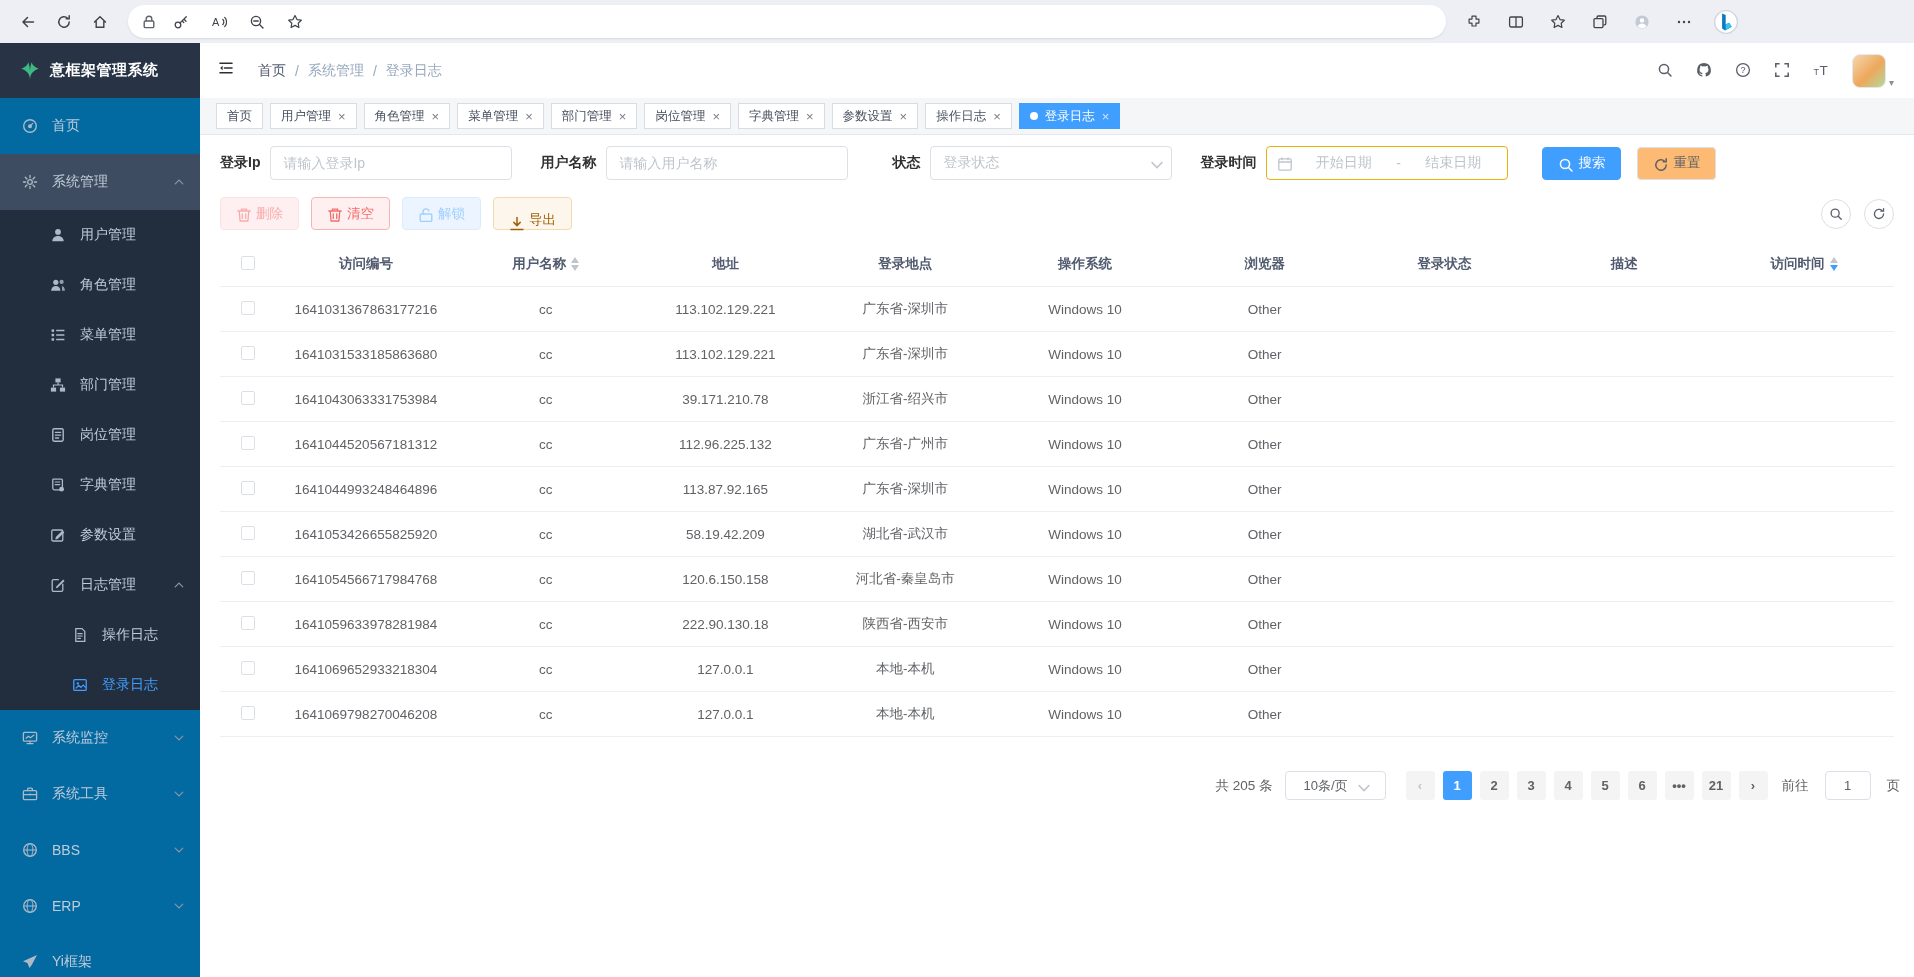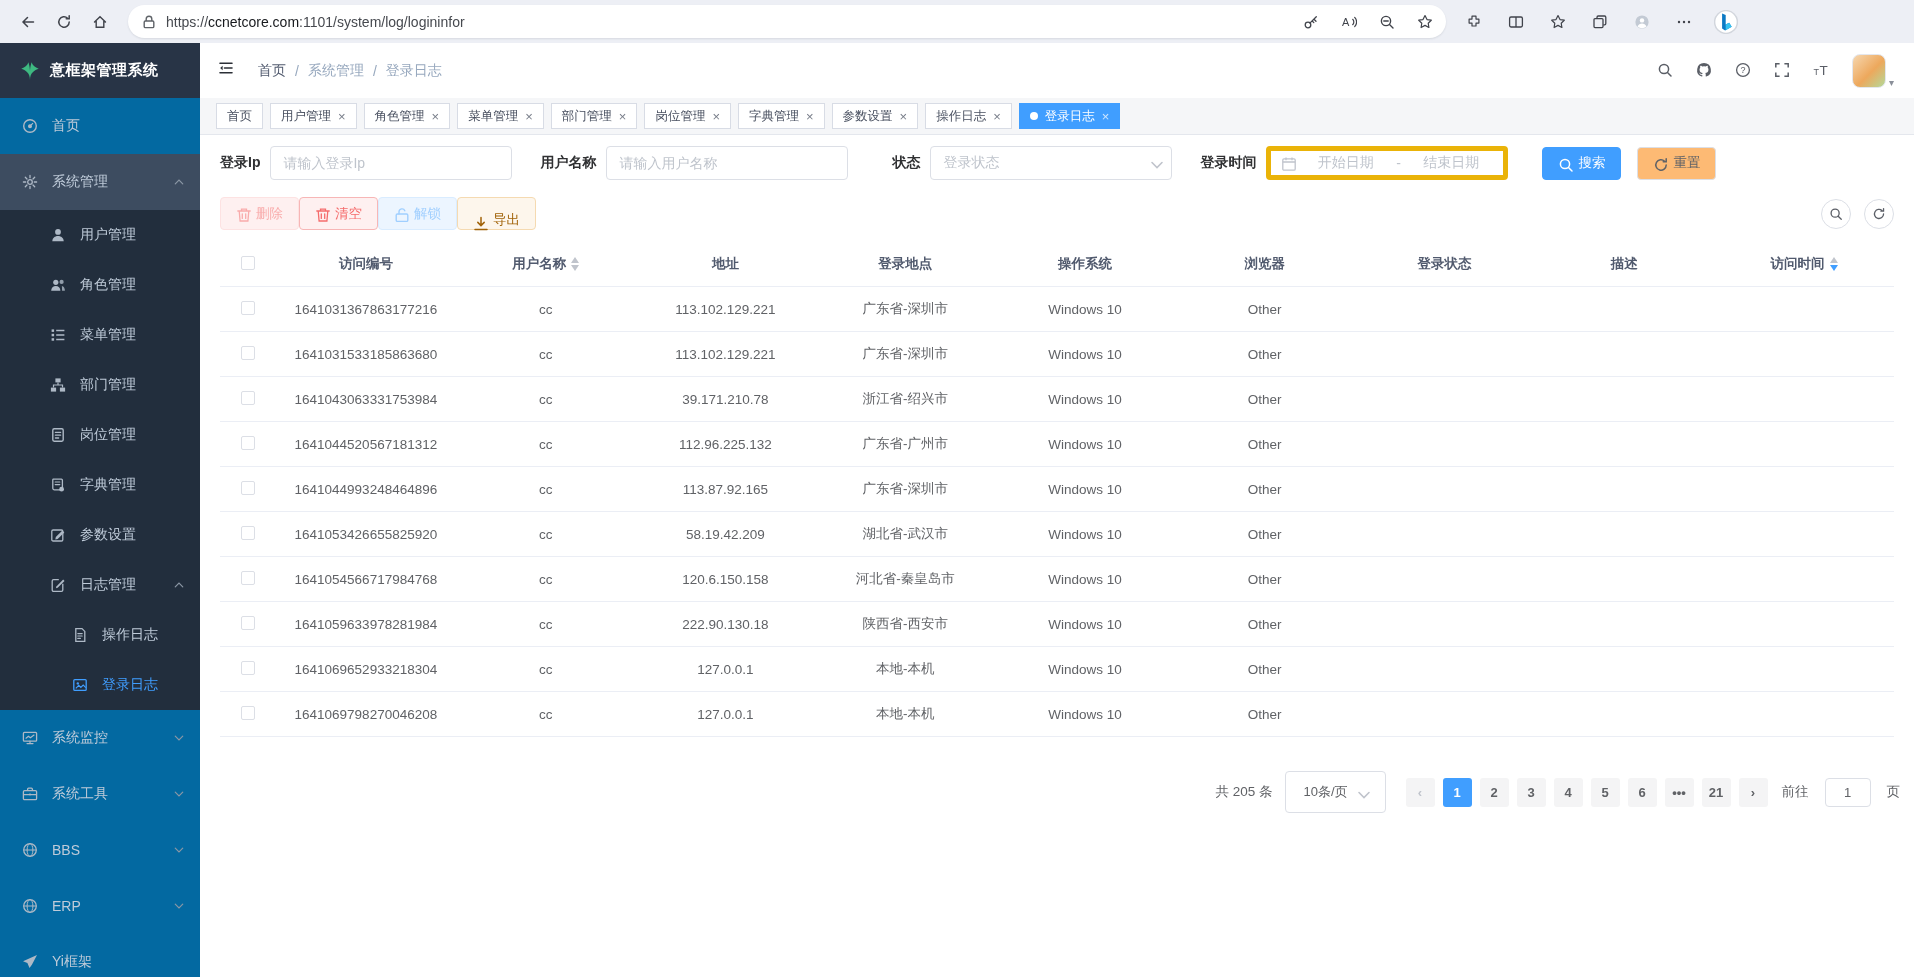--- a/index.html
+++ b/index.html
@@ -59,31 +59,31 @@
   .tab .tab-close { font-size:13px; color:inherit; opacity:.75; cursor:pointer; }
 
   
   .filter-bar { display:flex; align-items:center; padding:11px 0 5px 20px; flex:0 0 auto; }
   .f-label { font-size:14px; font-weight:bold; color:#303133; margin-right:10px; white-space:nowrap; }
   .f-input { width:242px; height:34px; border:1px solid #dcdfe6; border-radius:4px; padding:0 12px; font-size:14px; color:#606266; font-family:inherit; }
   .f-input::placeholder { color:#bfc4cc; }
   .f-gap { width:28px; } .f-gap-lg { width:44px; }
   .f-select { width:242px; height:34px; border:1px solid #dcdfe6; border-radius:4px; padding:0 10px 0 12px; display:flex; align-items:center; justify-content:space-between; color:#bfc4cc; font-size:14px; cursor:pointer; background:#fff; }
   .f-select .sel-chev { color:#c0c4cc; width:12px; height:12px; }
-  .f-date { width:242px; height:34px; border:5px solid #eab308; border-radius:4px; display:flex; align-items:center; padding:0 10px; font-size:14px; color:#bfc4cc; gap:8px; background:#fff; }
+  .f-date { width:242px; height:34px; border:1px solid #eab308; border-radius:4px; display:flex; align-items:center; padding:0 10px; font-size:14px; color:#bfc4cc; gap:8px; background:#fff; }
   .f-date .cal { width:14px; height:14px; color:#c0c4cc; flex:0 0 auto; }
   .f-date .d-ph { flex:1; text-align:center; }
   .f-date .d-sep { color:#bfc4cc; }
   .btn { height:33px; border-radius:4px; font-size:13.5px; display:inline-flex; align-items:center; gap:7px; padding:0 15px; cursor:pointer; border:1px solid transparent; font-family:inherit; }
   .btn .bi { width:13px; height:13px; }
   .btn-primary { background:#409eff; border-color:#409eff; color:#fff; margin-left:34px; }
   .btn-plain { background:#fdba74; border-color:#dcdfe6; color:#606266; margin-left:16px; }
 
   
-  .toolbar { display:flex; align-items:center; padding:12px 20px 10px 20px; flex:0 0 auto; }
+  .toolbar { display:flex; align-items:center; padding:12px 20px 10px 20px; gap:12px; flex:0 0 auto; }
   .btn-del   { background:#fef0f0; border-color:#fde2e2; color:#f9abab; }
   .btn-clear { background:#fef0f0; border-color:#f7b6b6; color:#f56c6c; }
   .btn-unlock{ background:#ecf5ff; border-color:#d9ecff; color:#a0cfff;font-family:Liberation Serif, serif; }
   .btn-export{ background:#fdf6ec; border-color:#f5dab1; color:#a16207;align-items:flex-end; }
   .toolbar-right { margin-left:auto; display:flex; gap:13px; }
   .circle-btn { width:30px; height:30px; border-radius:50%; border:1px solid #dcdfe6; background:#fff; display:flex; align-items:center; justify-content:center; color:#5a5e66; cursor:pointer; }
   .circle-btn svg { width:14px; height:14px; }
 
   
   .log-table { width:1674px; margin:2px 20px 0 20px; border-collapse:collapse; table-layout:fixed; }
@@ -93,21 +93,21 @@
   .cb { width:14px; height:14px; border:1px solid #dcdfe6; border-radius:2px; background:#fff; display:inline-block; cursor:pointer; }
   .sort { display:inline-flex; flex-direction:column; vertical-align:middle; margin-left:5px; gap:2px; }
   .sort i { width:0; height:0; border-left:4.5px solid transparent; border-right:4.5px solid transparent; display:block; }
   .sort .up { border-bottom:6px solid #c0c4cc; }
   .sort .down { border-top:6px solid #c0c4cc; }
   .sort .down.on { border-top-color:#409eff; }
 
   
   .pagination { display:flex; align-items:center; justify-content:flex-end; margin:34px 14px 0 8px; font-size:13.5px; color:#606266; }
   .pg-total { margin-right:12px; }
-  .pg-size { width:101px; height:42px; border:1px solid #dcdfe6; border-radius:4px; display:flex; align-items:center; justify-content:center; gap:8px; color:#606266; font-size:13px; cursor:pointer; margin-right:16px; background:#fff; }
+  .pg-size { width:101px; height:29px; border:1px solid #dcdfe6; border-radius:4px; display:flex; align-items:center; justify-content:center; gap:8px; color:#606266; font-size:13px; cursor:pointer; margin-right:16px; background:#fff; }
   .pg-size .sel-chev { width:11px; height:11px; color:#c0c4cc; }
   .pg-btn { min-width:29px; height:29px; padding:0 5px; background:#f4f4f5; border-radius:3px; margin:0 4px; display:inline-flex; align-items:center; justify-content:center; font-size:13px; font-weight:bold; color:#606266; cursor:pointer; }
   .pg-btn.active { background:#409eff; color:#fff; }
   .pg-btn.prev { color:#c0c4cc; }
   .pg-goto { margin-left:10px; display:flex; align-items:center; gap:16px; }
   .pg-input { width:46px; height:29px; border:1px solid #dcdfe6; border-radius:4px; text-align:center; font-size:13px; color:#606266; font-family:inherit; }
 </style>
 </head>
 <body>
 
@@ -133,21 +133,20 @@
         </svg>
       </span>
     </div>
   <div class="url-pill">
     <span class="url-lock">
         <svg width="16" height="16" viewBox="0 0 16 16">
           <rect x="3.2" y="7" width="9.6" height="6.6" rx="1.2" fill="none" stroke="currentColor" stroke-width="1.4"></rect>
           <path d="M5.2 7V5a2.8 2.8 0 0 1 5.6 0v2" fill="none" stroke="currentColor" stroke-width="1.4"></path>
         </svg>
       </span>
-    <span class="url-text"><span>https://</span><span class="dom">ccnetcore.com</span><span>:1101/system/log/logininfor</span></span>
     <span class="pill-icons">
       <span class="b-btn">
           <span>
             <svg width="16" height="16" viewBox="0 0 16 16">
               <circle cx="5" cy="11" r="2.8" fill="none" stroke="currentColor" stroke-width="1.3"></circle>
               <path d="M7.1 8.9l6.2-6.2M11 5.2l2 2M9.2 7l1.6 1.6" fill="none" stroke="currentColor" stroke-width="1.3" stroke-linecap="round"></path>
             </svg>
           </span>
         </span>
       <span class="b-btn">

